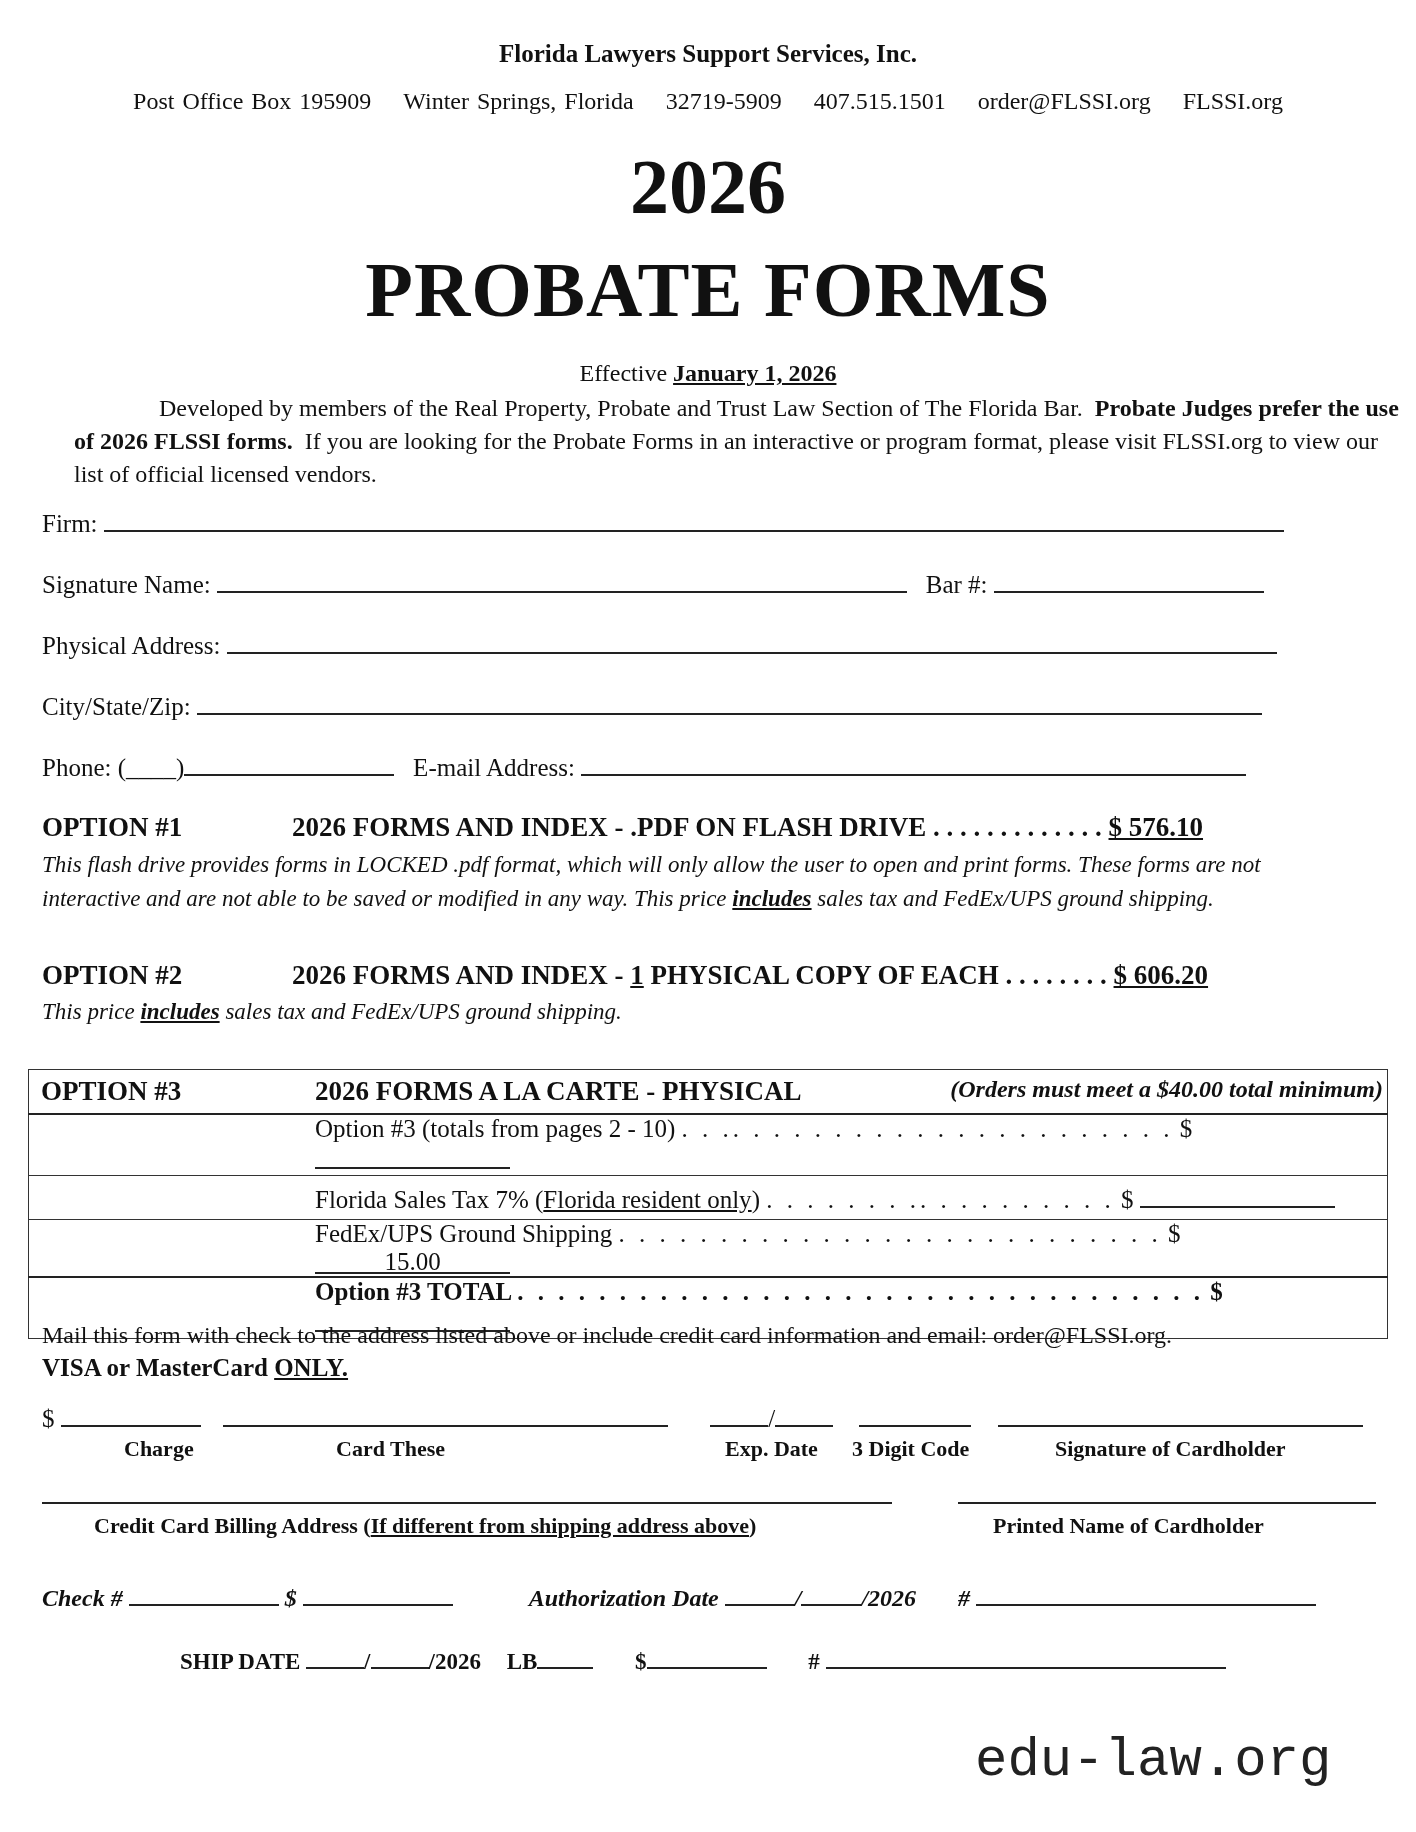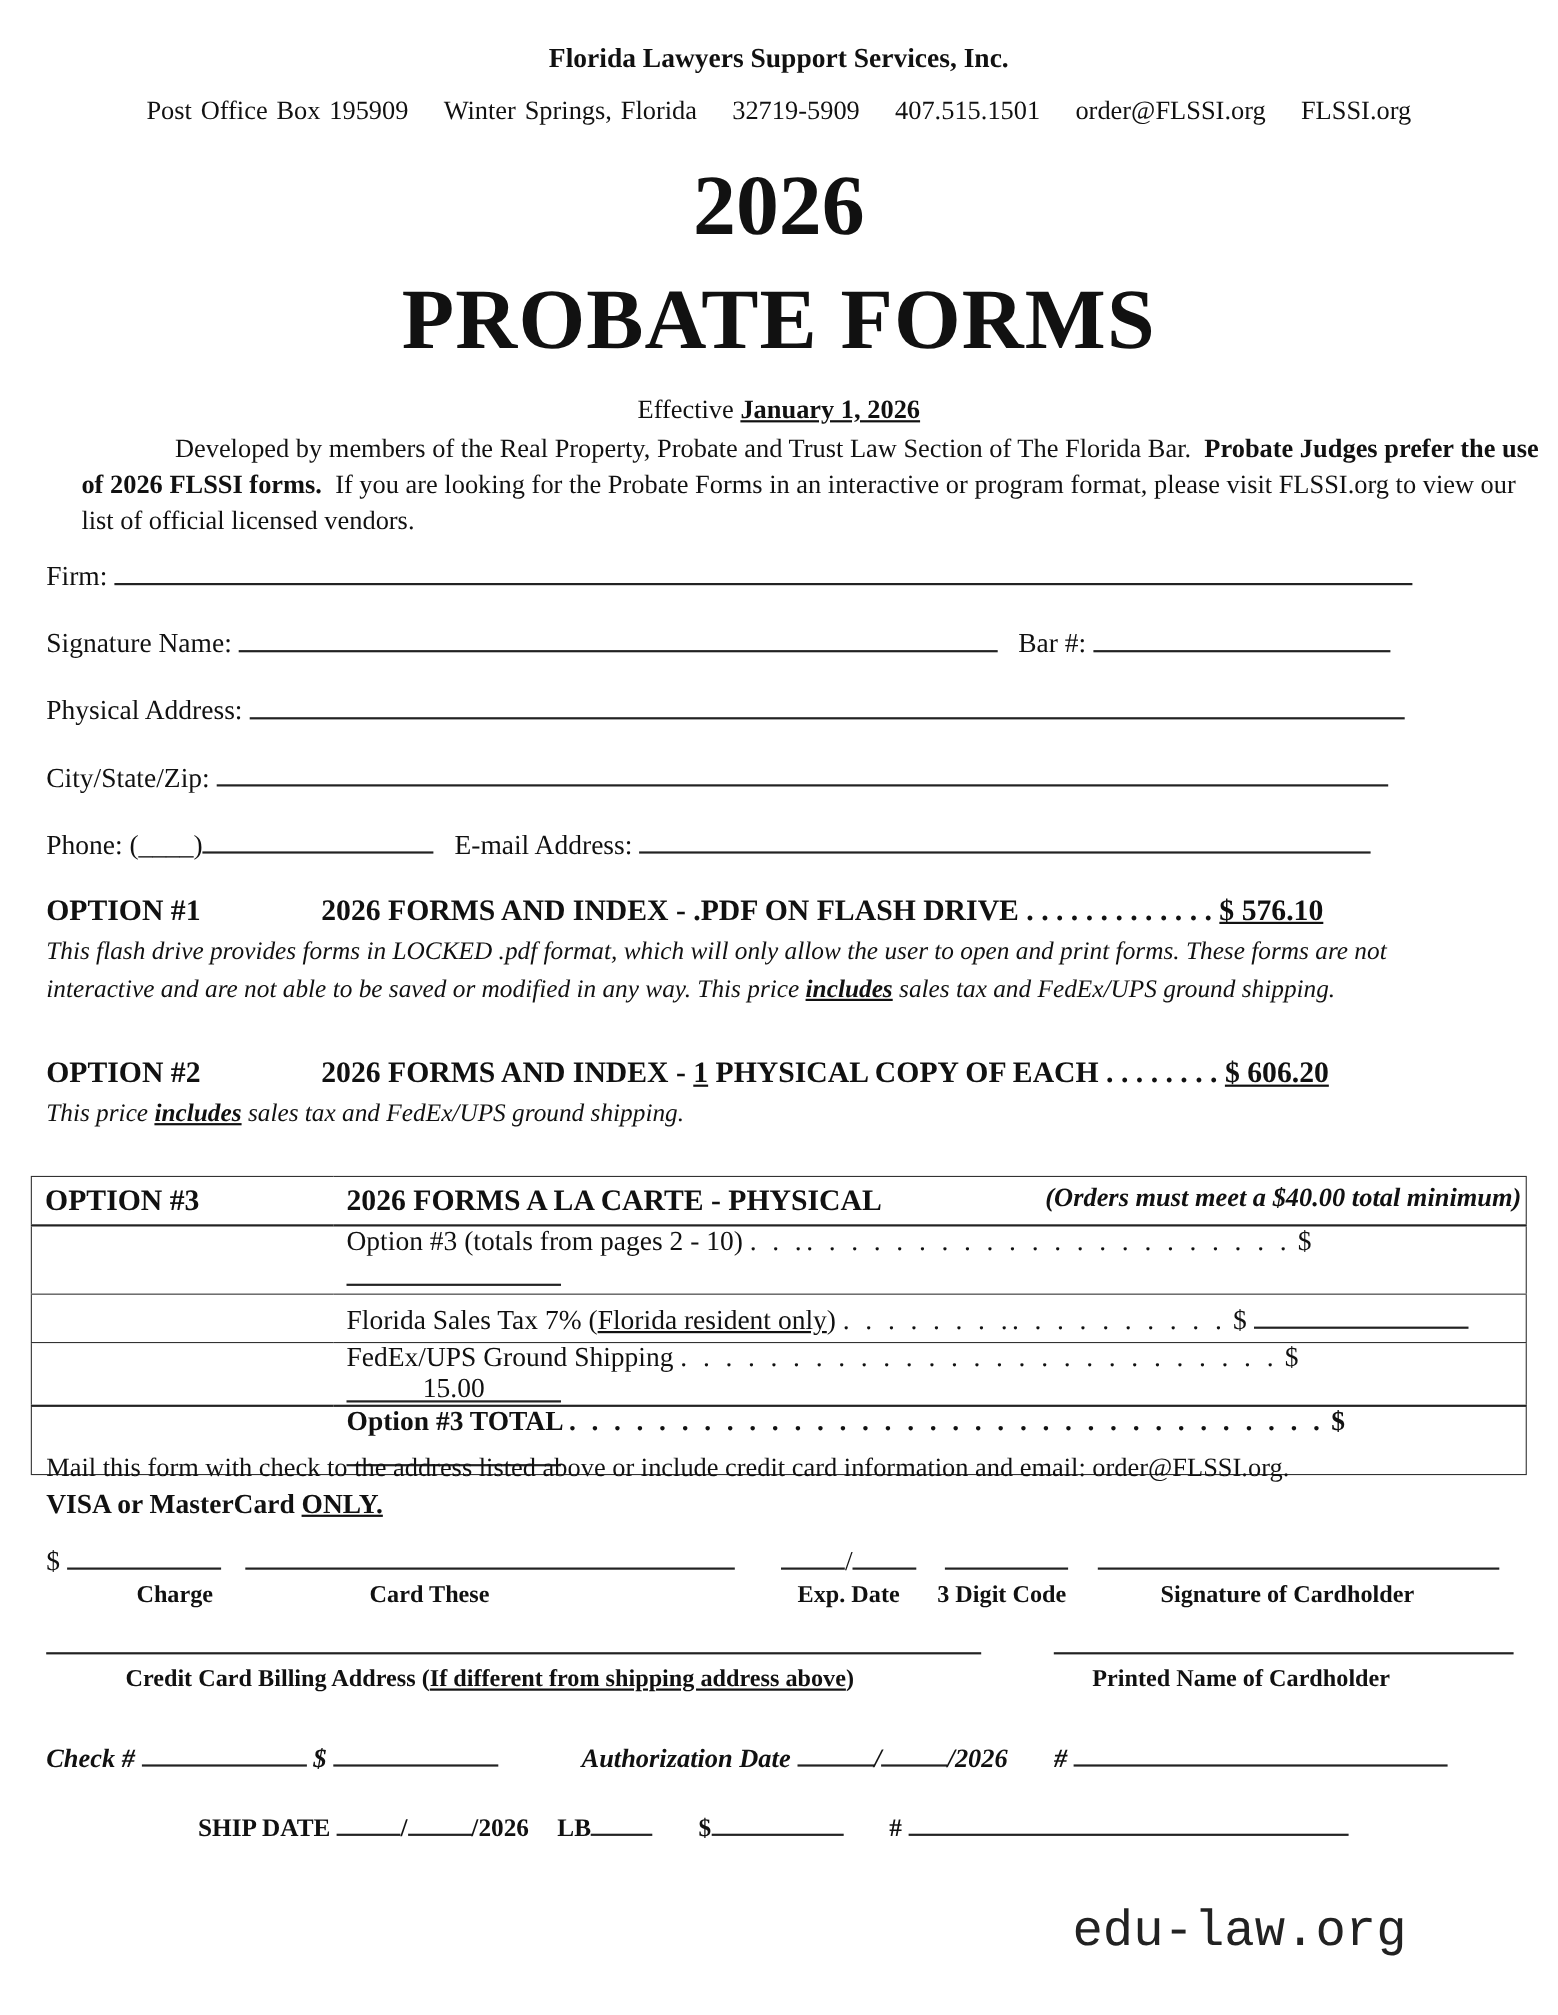--- a/index.html
+++ b/index.html
@@ -32,21 +32,21 @@
   .dots { letter-spacing:4px; }
   .uline { text-decoration:underline; }
   .amt-line { display:inline-block; width:195px; border-bottom:2px solid #222; text-align:center; height:24px; }
   .mail { top:1322px; left:42px; font-size:24px; }
   .visa { top:1354px; left:42px; font-size:25px; font-weight:bold; }
   .card-row { top:1403px; left:42px; font-size:25px; }
   .card-lbl { top:1436px; font-size:22px; font-weight:bold; }
   .bill-lbl { top:1513px; font-size:22px; font-weight:bold; }
   .check-row { top:1582px; left:42px; font-size:24px; font-style:italic; font-weight:bold; }
   .ship-row { top:1645px; left:180px; font-size:23px; font-weight:bold; }
-  .watermark { top:1730px; left:975px; font-family:"Liberation Mono", "DejaVu Sans Mono", monospace; font-size:46px; color:#222; }
+  .watermark { top:1730px; left:975px; font-family:"Liberation Mono", "DejaVu Sans Mono", monospace; font-size:54px; color:#222; }
 </style>
 </head>
 <body>
 
 <div class="abs center co-name">Florida Lawyers Support Services, Inc.</div>
 <div class="abs center co-addr">
   <span>Post Office Box 195909</span>
   <span>Winter Springs, Florida</span>
   <span>32719-5909</span>
   <span>407.515.1501</span>
@@ -177,21 +177,21 @@
   <span class="line" style="width:365px; margin-left:20px;"></span>
 </div>
 <div class="abs card-lbl" style="left:78px;margin-left:46px;">Charge</div>
 <div class="abs card-lbl" style="left:336px;">Card These</div>
 <div class="abs card-lbl" style="left:725px;">Exp. Date</div>
 <div class="abs card-lbl" style="left:852px;">3 Digit Code</div>
 <div class="abs card-lbl" style="left:1055px;">Signature of Cardholder</div>
 
 <div class="abs" style="top:1502px; left:42px; width:850px; border-bottom:2px solid #222;"></div>
 <div class="abs" style="top:1502px; left:958px; width:418px; border-bottom:2px solid #222;"></div>
-<div class="abs bill-lbl" style="left:94px;margin-left:20px;">
+<div class="abs bill-lbl" style="left:94px;">
   <span>Credit Card Billing Address (</span><span class="uline">If different from shipping address above</span><span>)</span>
 </div>
 <div class="abs bill-lbl" style="left:993px;">Printed Name of Cardholder</div>
 
 <div class="abs check-row">
   <span>Check #</span>
   <span class="line" style="width:150px;"></span>
   <span>$</span>
   <span class="line" style="width:150px;"></span>
   <span style="margin-left:70px;">Authorization Date</span>

